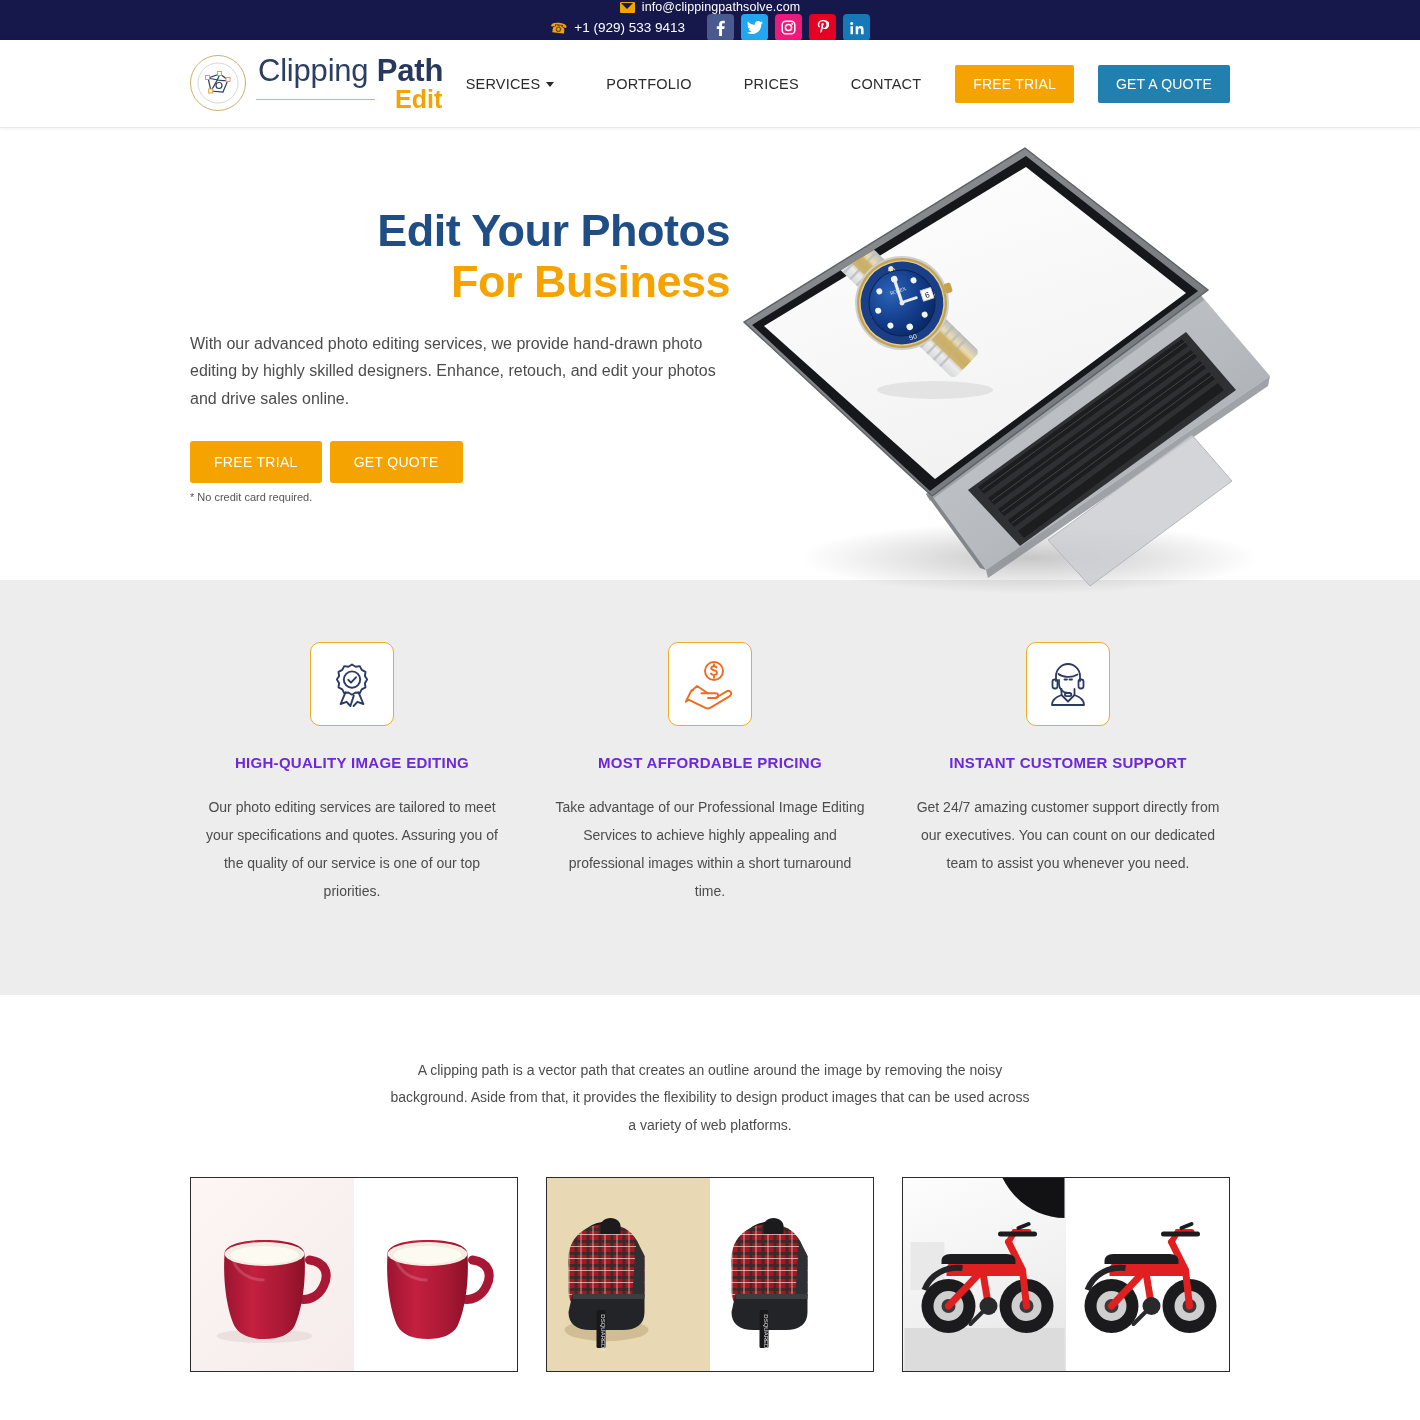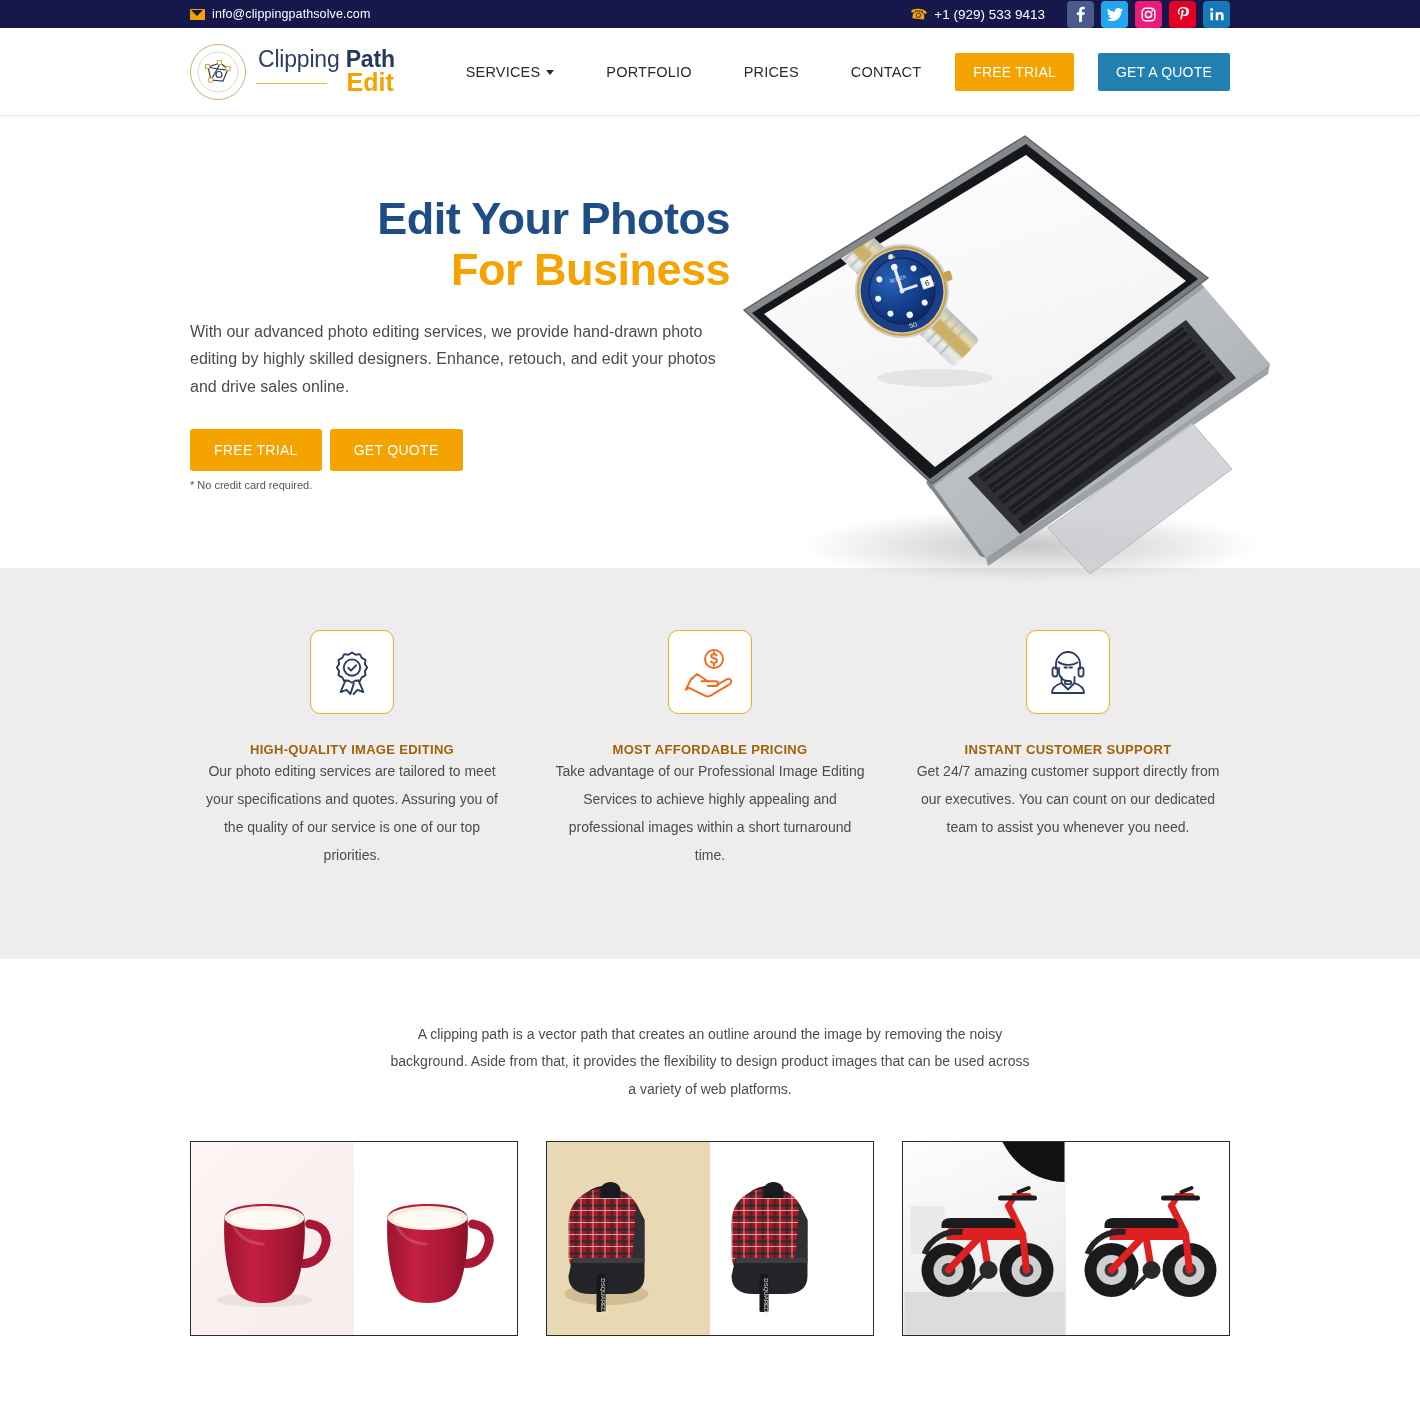--- a/index.html
+++ b/index.html
@@ -8,25 +8,26 @@
     font-family: "Liberation Sans", sans-serif;
     background: #ffffff;
     color: #333;
     -webkit-font-smoothing: antialiased;
   }
   .page { width: 1420px; position: relative; overflow: hidden; }
 
   
   .topbar {
     background: #16174a;
-    height: 28px;
+    height: 40px;
     display: flex;
     align-items: center;
     padding: 0 190px;
     justify-content: space-between;
+    flex-direction: column;
   }
   .topbar-left { display: flex; align-items: center; gap: 7px; }
   .mail-glyph {
     width: 15px; height: 11px; background: #f5a300; border-radius: 1px;
     position: relative; display: inline-block; flex: 0 0 auto;
   }
   .mail-glyph:after {
     content: ""; position: absolute; left: 1px; top: 1px;
     width: 0; height: 0;
     border-left: 6.5px solid transparent;
@@ -62,21 +63,21 @@
     z-index: 5;
   }
   .logo { display: flex; align-items: center; gap: 12px; }
   .logo-mark {
     width: 56px; height: 56px; border-radius: 50%;
     border: 1.5px solid #cfae6e;
     display: flex; align-items: center; justify-content: center;
     flex: 0 0 auto;
   }
   .logo-text { line-height: 1.05; }
-  .logo-l1 { font-size: 23px; color: #2c3f63; font-weight: 400; letter-spacing: -.2px; }
+  .logo-l1 { font-size: 31px; color: #2c3f63; font-weight: 400; letter-spacing: -.2px; }
   .logo-l1 b { font-weight: 700; color: #26395c; }
   .logo-l2 {
     font-size: 25px; color: #f5a300; font-weight: 700; text-align: right;
     position: relative; padding-right: 1px; margin-top: -2px;
   }
   .logo-rule {
     position: absolute; left: -2px; right: 68px; top: 50%;
     border-top: 1.5px solid #f0b24a;
   }
 
@@ -131,21 +132,22 @@
     background: #ededed; padding: 62px 190px 90px;
     display: flex; gap: 34px;
   }
   .feat { flex: 1; text-align: center; }
   .feat-icon {
     width: 84px; height: 84px; margin: 0 auto 28px;
     border: 1.5px solid #f0ab24; border-radius: 10px; background: #fff;
     display: flex; align-items: center; justify-content: center;
   }
   .feat-title {
-    font-size: 13px; font-weight: 700; color: #a16207; letter-spacing: .3px;
+    font-size: 15px; font-weight: 700; color: #6d28d9; letter-spacing: .3px;
+    margin-bottom: 22px;
   }
   .feat-text { font-size: 14px; color: #4c4c4c; line-height: 2.0; padding: 0 6px; }
 
   
   .services { background: #fff; padding: 62px 190px 0; text-align: center; }
   .services-title {
     font-size: 36px; font-weight: 700; color: #333333;
     letter-spacing: .3px; margin-bottom: 30px;
   }
   .services-intro {

